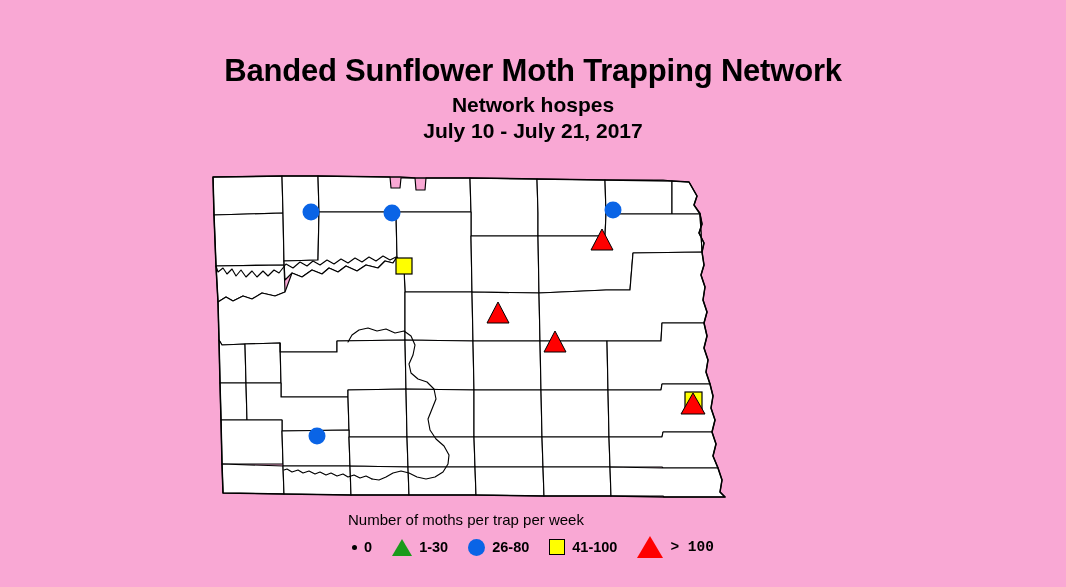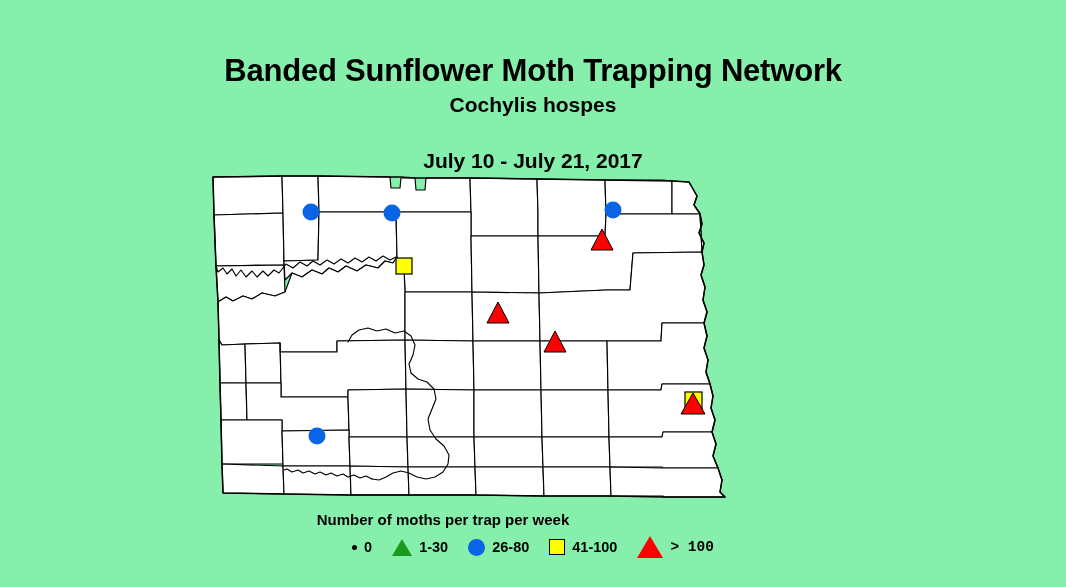--- a/index.html
+++ b/index.html
@@ -13,21 +13,21 @@
     font-family: "Liberation Sans", sans-serif;
     color: #000000;
     overflow: hidden;
     position: relative;
   }
   #page {
     position: absolute;
     left: 0; top: 0;
     width: 1066px;
     height: 587px;
-    background: #86efac;
+    background: #f9a8d4;
   }
   .titles {
     position: absolute;
     left: 0;
     top: 52px;
     width: 1066px;
     text-align: center;
   }
   .title-main {
     font-size: 31px;
@@ -39,21 +39,20 @@
   .title-sub1 {
     font-size: 21px;
     font-weight: bold;
     line-height: 26px;
     margin-top: 2px;
   }
   .title-sub2 {
     font-size: 21px;
     font-weight: bold;
     line-height: 26px;
-    margin-top: 30px;
   }
   #map-wrap {
     position: absolute;
     left: 0;
     top: 0;
     width: 1066px;
     height: 587px;
   }
   svg { display: block; }
   .county {
@@ -70,21 +69,22 @@
     stroke-width: 1.5;
     stroke-linejoin: round;
   }
   .legend-title {
     position: absolute;
     left: 0;
     top: 511px;
     width: 886px;
     text-align: center;
     font-size: 15px;
-    font-weight: bold;
+    font-weight: normal;
+    padding-left: 23px;
   }
   .legend-row {
     position: absolute;
     left: 0;
     top: 536px;
     width: 1066px;
     display: flex;
     justify-content: center;
     align-items: center;
     gap: 0px;
@@ -134,21 +134,21 @@
     border-bottom: 22px solid #ff0000;
   }
 </style>
 </head>
 <body>
 
 <div id="page">
 
   <div class="titles">
     <div class="title-main">Banded Sunflower Moth Trapping Network</div>
-    <div class="title-sub1">Cochylis hospes</div>
+    <div class="title-sub1">Network hospes</div>
     <div class="title-sub2">July 10 - July 21, 2017</div>
   </div>
 
   <div id="map-wrap">
     <svg width="1066" height="587" viewBox="0 0 1066 587" xmlns="http://www.w3.org/2000/svg">
 
       <g shape-rendering="geometricPrecision">
 
         <path class="county" d="M213,177 L282,176 L283,213 L214,215 Z"></path>
         <path class="county" d="M214,215 L283,213 L284,265 L216,266 Z"></path>

